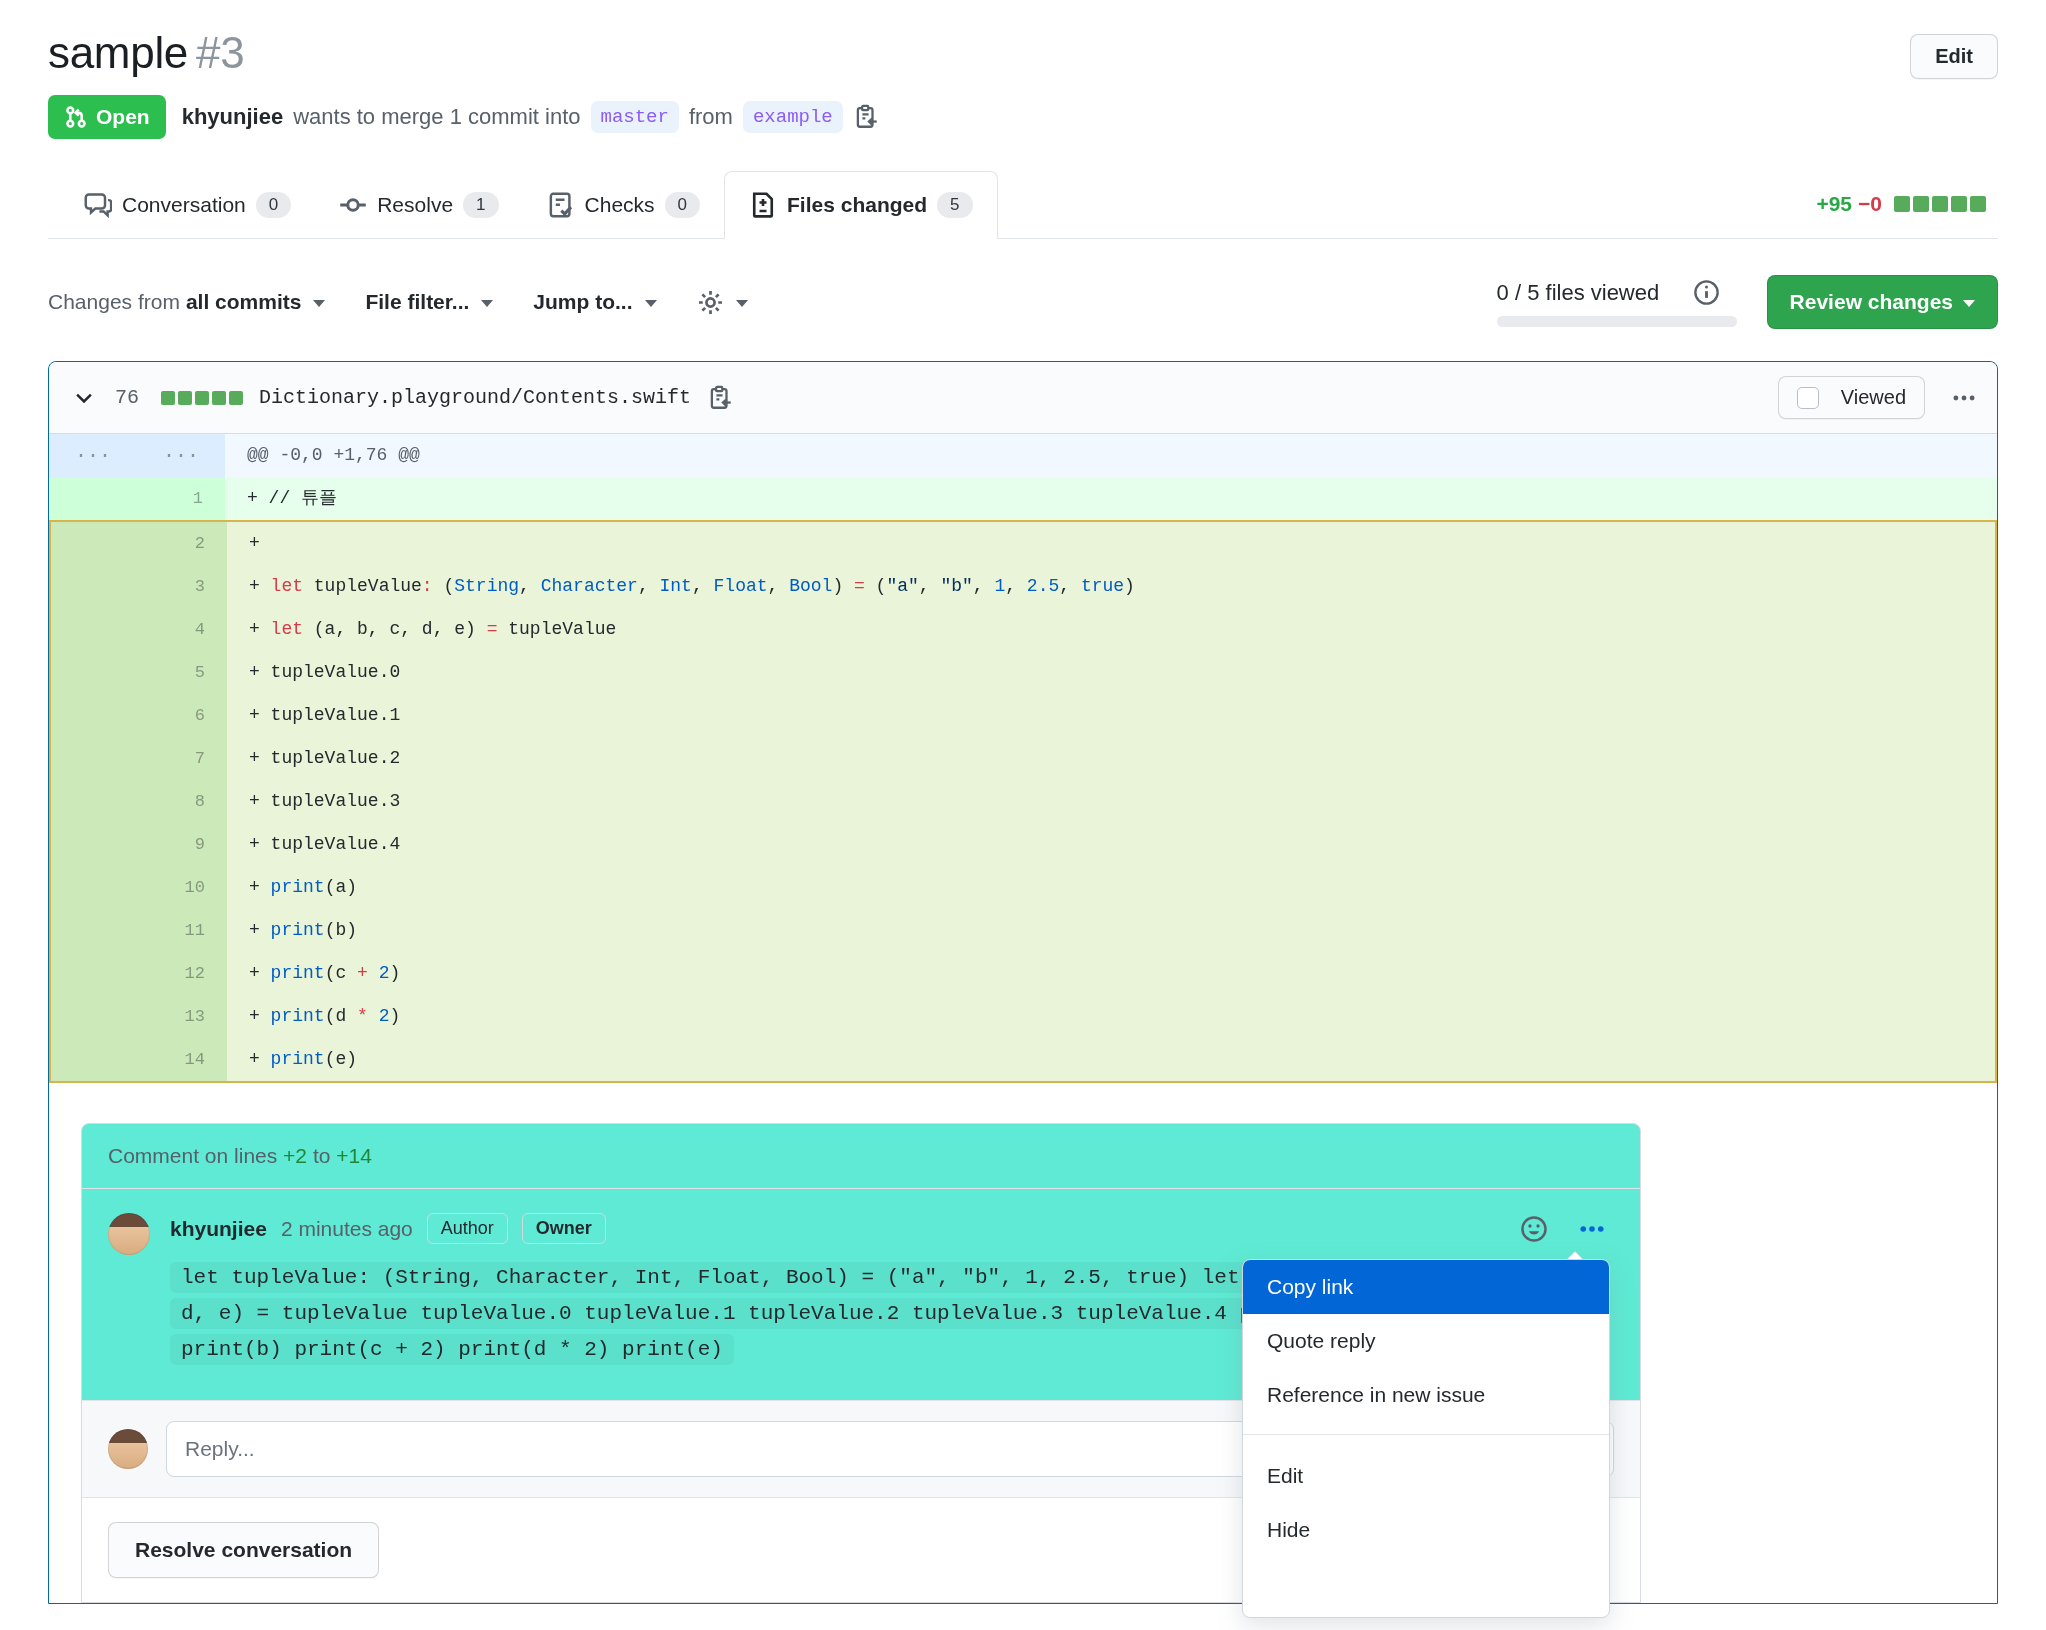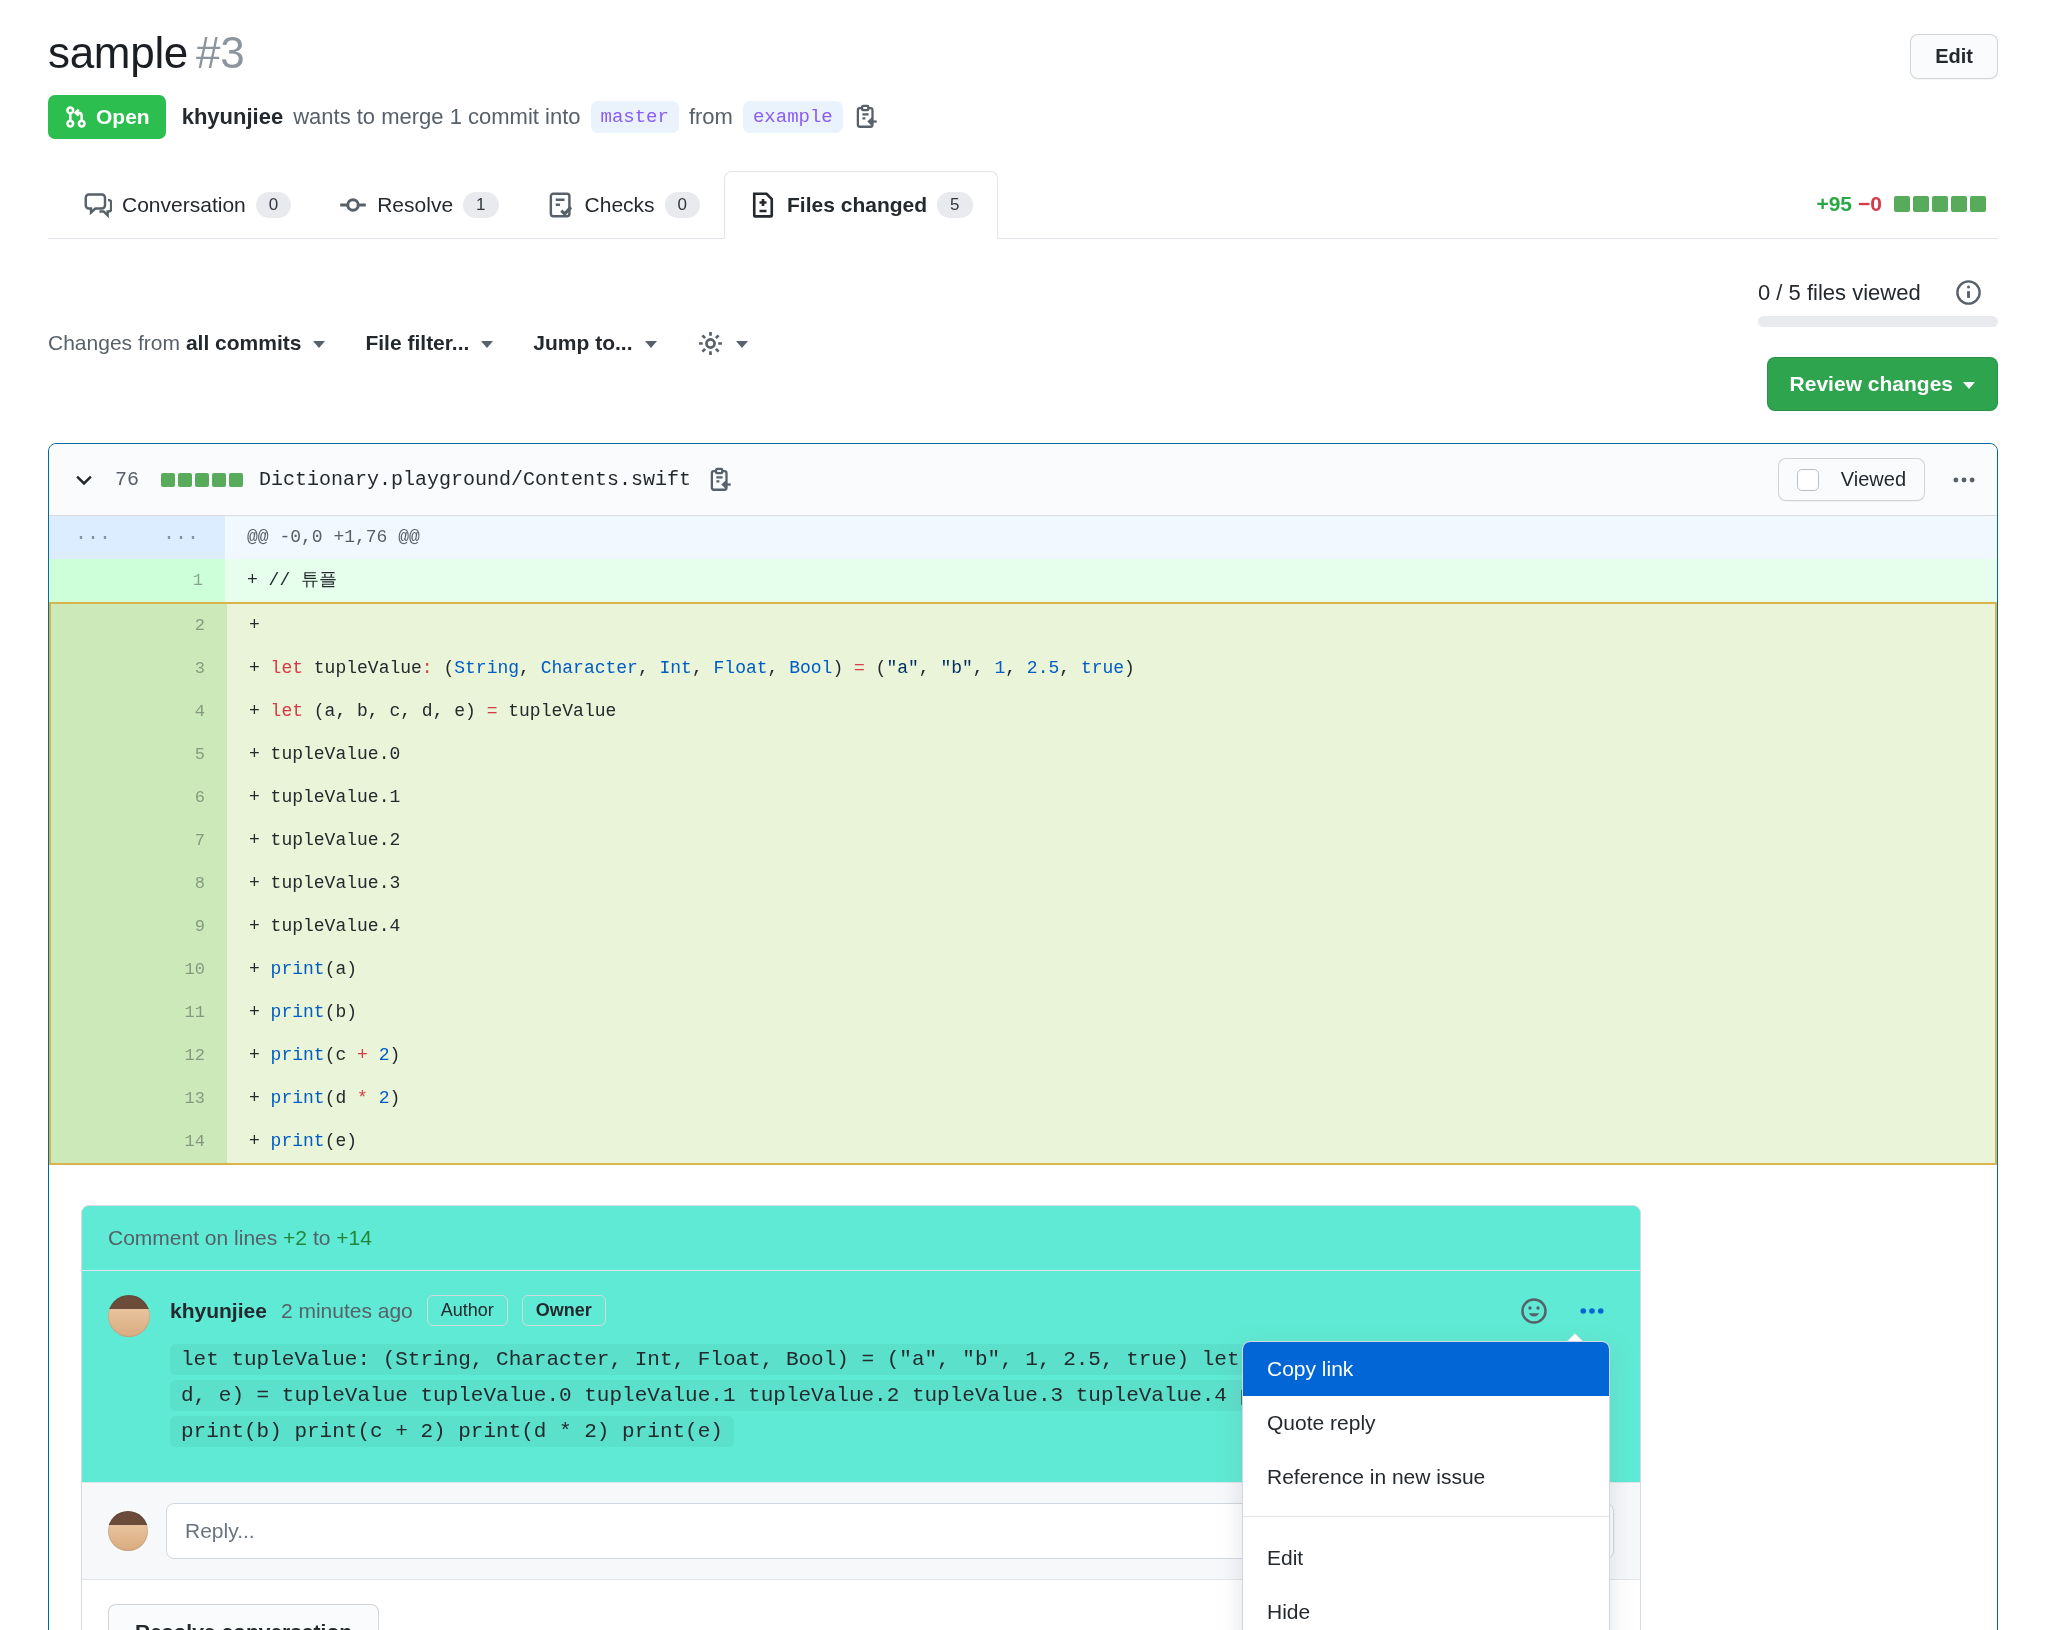--- a/index.html
+++ b/index.html
@@ -43,21 +43,21 @@
 
   
   .toolbar { display:flex; align-items:center; margin-top:36px; }
   .tool-group { display:flex; align-items:center; gap:40px; }
   .tool-item { display:flex; align-items:center; gap:6px; cursor:pointer; font-size:21px; }
   .muted { color:#586069; font-weight:400; }
   .tool-item b { font-weight:600; color:#24292e; }
   .caret { width:0; height:0; border:6px solid transparent; border-top:7px solid currentColor;
            display:inline-block; margin-left:6px; position:relative; top:4px; color:#586069; }
   .caret.white { color:#fff; }
-  .toolbar-right { margin-left:auto; display:flex; align-items:flex-end; gap:30px;flex-direction:column; }
+  .toolbar-right { margin-left:auto; display:flex; align-items:flex-start; gap:30px; }
   .viewed-wrap { display:flex; flex-direction:column; padding-top:4px; }
   .viewed-top { display:flex; align-items:center; gap:34px; font-size:22px; color:#24292e; }
   .progress-track { margin-top:10px; width:240px; height:11px; background:#e8eaed; border-radius:6px; }
   .review-btn { background:#2ea44f; border:1px solid rgba(27,31,35,.15); border-radius:8px;
                 color:#fff; font-weight:600; font-size:21px; padding:14px 22px;
                 display:inline-flex; align-items:center; cursor:pointer; }
   .review-btn .caret { color:#fff; margin-left:10px; }
 
   
   .file-box { margin-top:32px; border:1px solid #0369a1; border-radius:8px 8px 0 0; }

